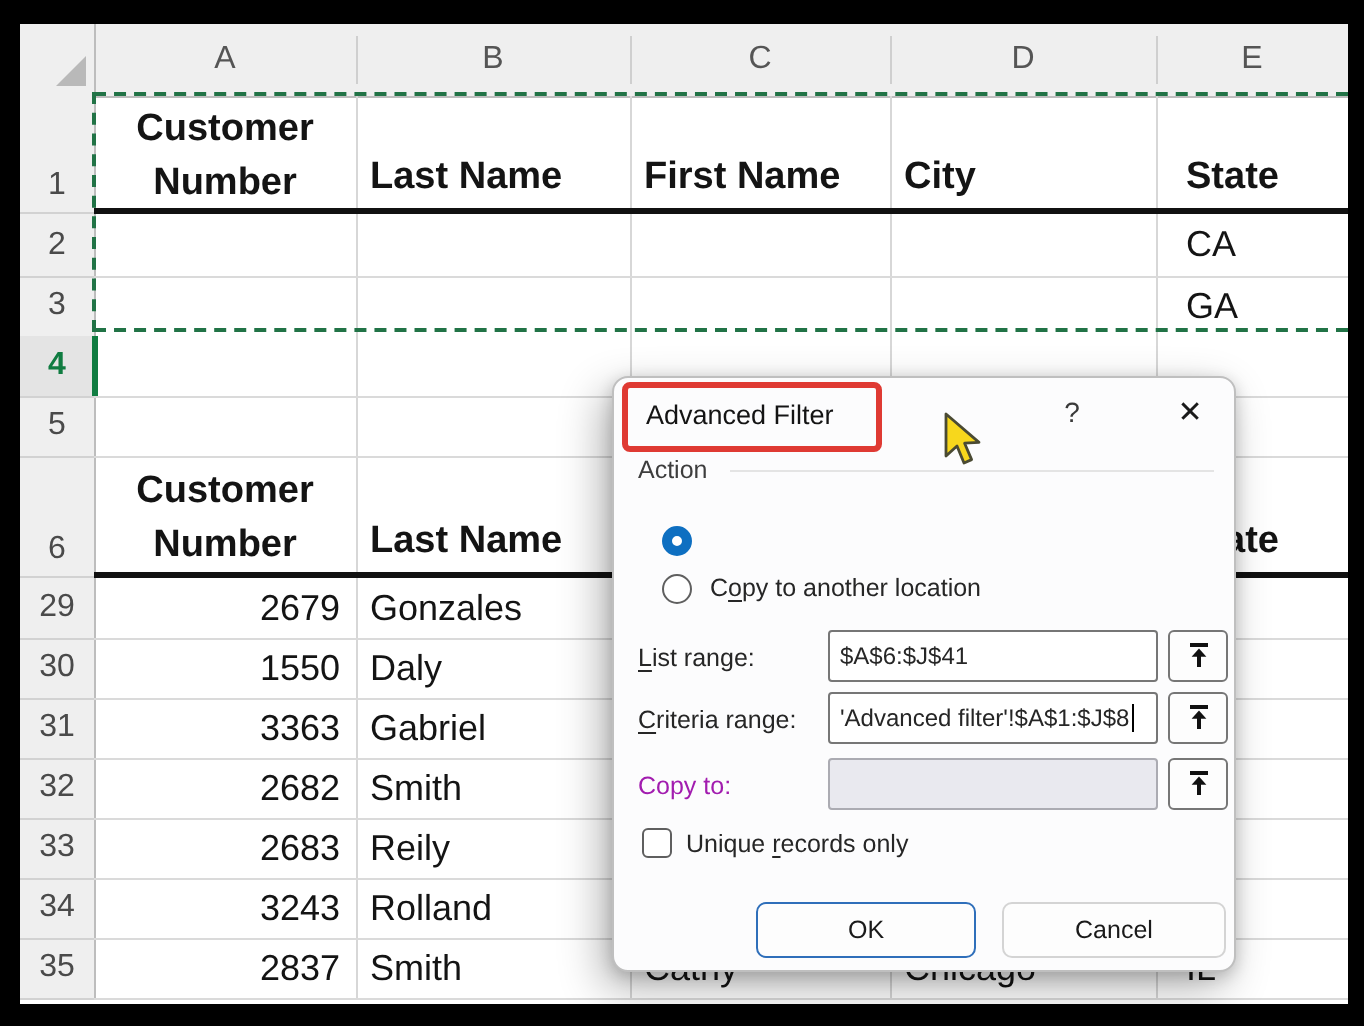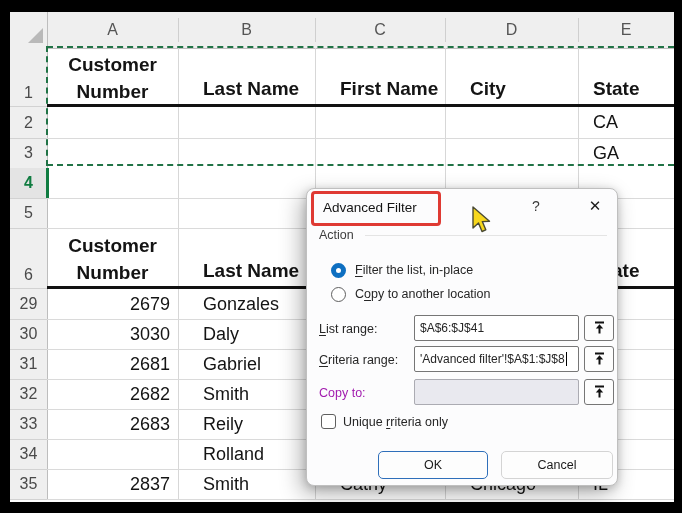--- a/index.html
+++ b/index.html
@@ -33,21 +33,21 @@
   
   .ants-top{position:absolute;left:37px;width:627px;height:0;border-top:2px dashed #217346;}
   .ants-left{position:absolute;width:0;border-left:2px dashed #217346;}
   .acell{position:absolute;width:3px;background:#107C41;}
 
   
   .cell{position:absolute;display:flex;align-items:center;color:#141414;font-size:18px;
         white-space:nowrap;box-sizing:border-box;}
   .bold{font-weight:bold;font-size:19px;}
   .num{justify-content:flex-end;padding-right:8px;}
-  .txt{padding-left:25px;}
+  .txt{padding-left:7px;}
   .epad{padding-left:15px;border-radius:19px;}
   .center2{flex-direction:column;justify-content:center;text-align:center;line-height:27px;}
   .bl{align-items:flex-end;padding-bottom:7px;}
 
   .col-a{left:37px;width:131px}.col-b{left:168px;width:137px}.col-c{left:305px;width:130px}
   .col-d{left:435px;width:133px}.col-e{left:568px;width:96px}
   .r1{top:36px;height:59px}.r2{top:95px;height:31px}.r3{top:126px;height:30px}.r6{top:216px;height:61px}
   .r29{top:277px;height:30px}.r30{top:307px;height:30px}.r31{top:337px;height:30px}
   .r32{top:367px;height:30px}.r33{top:397px;height:30px}.r34{top:427px;height:30px}
   .r35{top:457px;height:30px}
@@ -162,48 +162,48 @@
         <span>Customer</span>
         <span>Number</span>
       </div>
     <div class="cell col-b r6 bold bl txt">Last Name</div>
     <div class="cell col-c r6 bold bl txt">First Name</div>
     <div class="cell col-d r6 bold bl txt">City</div>
     <div class="cell col-e r6 bold bl epad">State</div>
 
     <div class="cell col-a r29 num">2679</div>
     <div class="cell col-b r29 txt">Gonzales</div>
-    <div class="cell col-a r30 num">3030</div>
+    <div class="cell col-a r30 num">1550</div>
     <div class="cell col-b r30 txt">Daly</div>
-    <div class="cell col-a r31 num">2681</div>
+    <div class="cell col-a r31 num">3363</div>
     <div class="cell col-b r31 txt">Gabriel</div>
     <div class="cell col-a r32 num">2682</div>
     <div class="cell col-b r32 txt">Smith</div>
     <div class="cell col-a r33 num">2683</div>
     <div class="cell col-b r33 txt">Reily</div>
+    <div class="cell col-a r34 num">3243</div>
     <div class="cell col-b r34 txt">Rolland</div>
     <div class="cell col-a r35 num">2837</div>
     <div class="cell col-b r35 txt">Smith</div>
     <div class="cell col-c r35 txt">Cathy</div>
     <div class="cell col-d r35 txt">Chicago</div>
     <div class="cell col-e r35 epad">IL</div>
   </div>
 
   <div class="dialog">
     <div class="dlg-title">Advanced Filter</div>
     <div class="redbox"></div>
     <div class="dlg-help">?</div>
     <div class="dlg-close">✕</div>
 
     <div class="dlg-section">Action</div>
     <div class="dlg-divider"></div>
 
     <div class="radio-row" style="top:72px">
       <span class="radio on"></span>
-      <span><span class="u">F</span><span>ilter the list, in-place</span></span>
     </div>
     <div class="radio-row" style="top:96px">
       <span class="radio off"></span>
       <span><span>C</span><span class="u">o</span><span>py to another location</span></span>
     </div>
 
     <div class="fld-label" style="top:133px"><span class="u">L</span><span>ist range:</span></div>
     <div class="fld-input" style="top:126px">
         <span>$A$6:$J$41</span>
       </div>
@@ -234,21 +234,21 @@
       </div>
     <div class="rng-btn" style="top:190px">
       <svg width="13" height="14" viewBox="0 0 13 14">
           <path d="M2 1.5 H11" stroke="#111" stroke-width="2"></path>
           <path d="M6.5 3.2 L2.8 7.4 H10.2 Zr" fill="#111"></path>
           <path d="M6.5 6.5 V12.5" stroke="#111" stroke-width="2"></path>
         </svg>
     </div>
 
     <div class="chk"></div>
-    <div class="chk-label"><span>Unique </span><span class="u">r</span><span>riteria only</span></div>
+    <div class="chk-label"><span>Unique </span><span class="u">r</span><span>ecords only</span></div>
 
     <div class="btn ok">OK</div>
     <div class="btn cancel">Cancel</div>
   </div>
 
   <div class="cursor">
     <svg width="22" height="28" viewBox="0 0 22 28">
         <path d="M2 1 L2 22 L7.5 17 L11 25.5 L14.8 23.8 L11.3 15.6 L18.5 15.2 Z" fill="#F7D71C" stroke="#4a4a33" stroke-width="1.4" stroke-linejoin="round"></path>
       </svg>
   </div>

